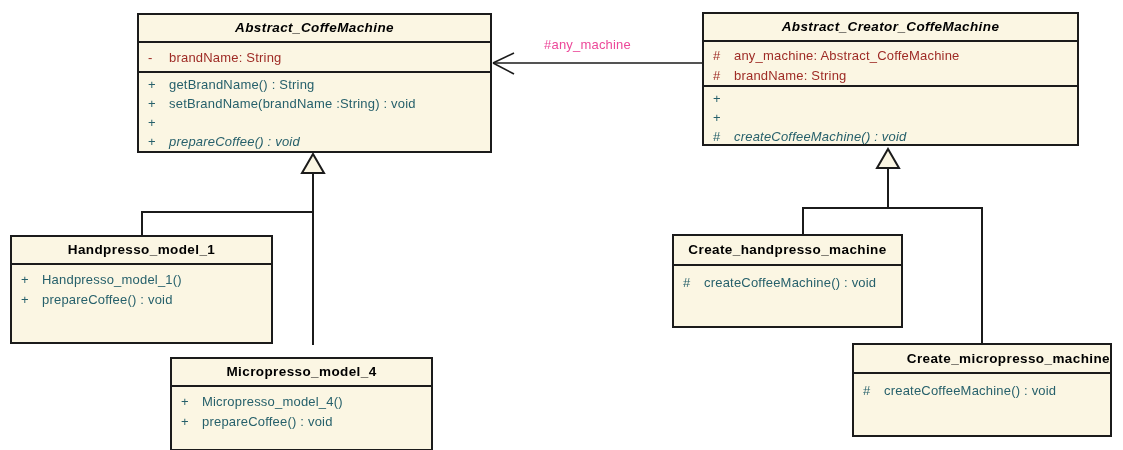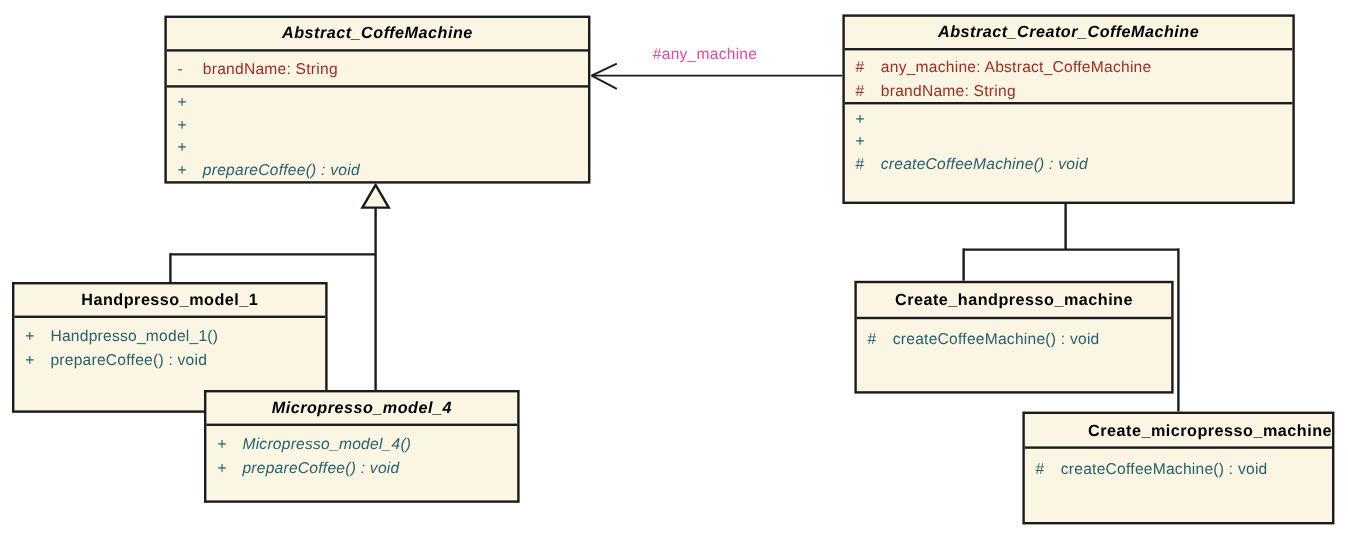--- a/index.html
+++ b/index.html
@@ -78,35 +78,37 @@
   <div class="uml-title" style="height:26px;line-height:26px;">Abstract_CoffeMachine</div>
   <div class="compartment attrs" style="height:30px;padding-top:5px;">
     <div class="member attr-row" style="height:20px;line-height:20px;">
       <span class="vis">-</span>
       <span>brandName: String</span>
     </div>
   </div>
   <div class="compartment methods" style="padding-top:2px;">
     <div class="member method-row" style="height:19px;line-height:19px;">
       <span class="vis">+</span>
+      <span>getBrandName() : String</span>
     </div>
     <div class="member method-row" style="height:19px;line-height:19px;">
       <span class="vis">+</span>
+      <span>setBrandName(brandName :String) : void</span>
     </div>
     <div class="member method-row" style="height:19px;line-height:19px;">
       <span class="vis">+</span>
     </div>
     <div class="member method-row" style="height:19px;line-height:19px;">
       <span class="vis">+</span>
       <span class="italic">prepareCoffee() : void</span>
     </div>
   </div>
 </div>
 
-<div class="uml-class abstract" style="left:702px;top:12px;width:377px;height:158px;">
+<div class="uml-class abstract" style="left:702px;top:12px;width:377px;height:134px;">
   <div class="uml-title" style="height:26px;line-height:26px;">Abstract_Creator_CoffeMachine</div>
   <div class="compartment attrs" style="height:45px;padding-top:4px;">
     <div class="member attr-row" style="height:20px;line-height:20px;">
       <span class="vis">#</span>
       <span>any_machine: Abstract_CoffeMachine</span>
     </div>
     <div class="member attr-row" style="height:20px;line-height:20px;">
       <span class="vis">#</span>
       <span>brandName: String</span>
     </div>
@@ -132,35 +134,35 @@
       <span class="vis">+</span>
       <span>Handpresso_model_1()</span>
     </div>
     <div class="member method-row" style="height:20px;line-height:20px;">
       <span class="vis">+</span>
       <span>prepareCoffee() : void</span>
     </div>
   </div>
 </div>
 
-<div class="uml-class" style="left:170px;top:325px;width:263px;height:94px;font-style:italic;">
+<div class="uml-class" style="left:170px;top:357px;width:263px;height:94px;">
   <div class="uml-title" style="height:26px;line-height:26px;">Micropresso_model_4</div>
   <div class="compartment methods" style="padding-top:5px;">
     <div class="member method-row" style="height:20px;line-height:20px;">
       <span class="vis">+</span>
       <span>Micropresso_model_4()</span>
     </div>
     <div class="member method-row" style="height:20px;line-height:20px;">
       <span class="vis">+</span>
       <span>prepareCoffee() : void</span>
     </div>
   </div>
 </div>
 
-<div class="uml-class" style="left:672px;top:234px;width:266px;height:94px;margin-left:40px;">
+<div class="uml-class" style="left:672px;top:234px;width:231px;height:94px;">
   <div class="uml-title" style="height:28px;line-height:28px;">Create_handpresso_machine</div>
   <div class="compartment methods" style="padding-top:7px;">
     <div class="member method-row" style="height:20px;line-height:20px;">
       <span class="vis">#</span>
       <span>createCoffeeMachine() : void</span>
     </div>
   </div>
 </div>
 
 <div class="uml-class" style="left:852px;top:343px;width:260px;height:94px;">

